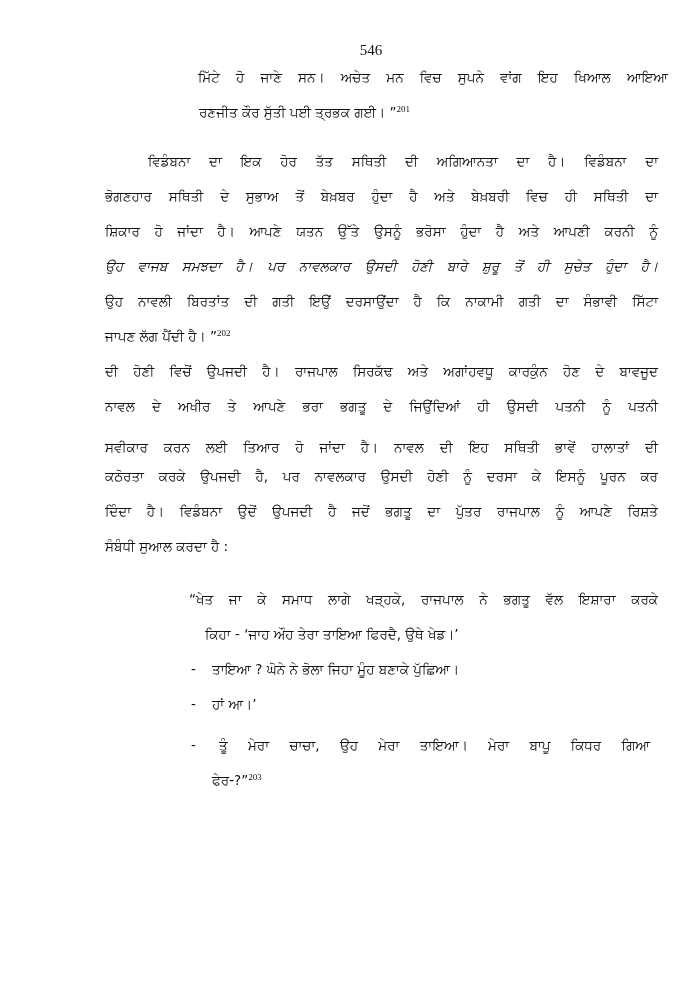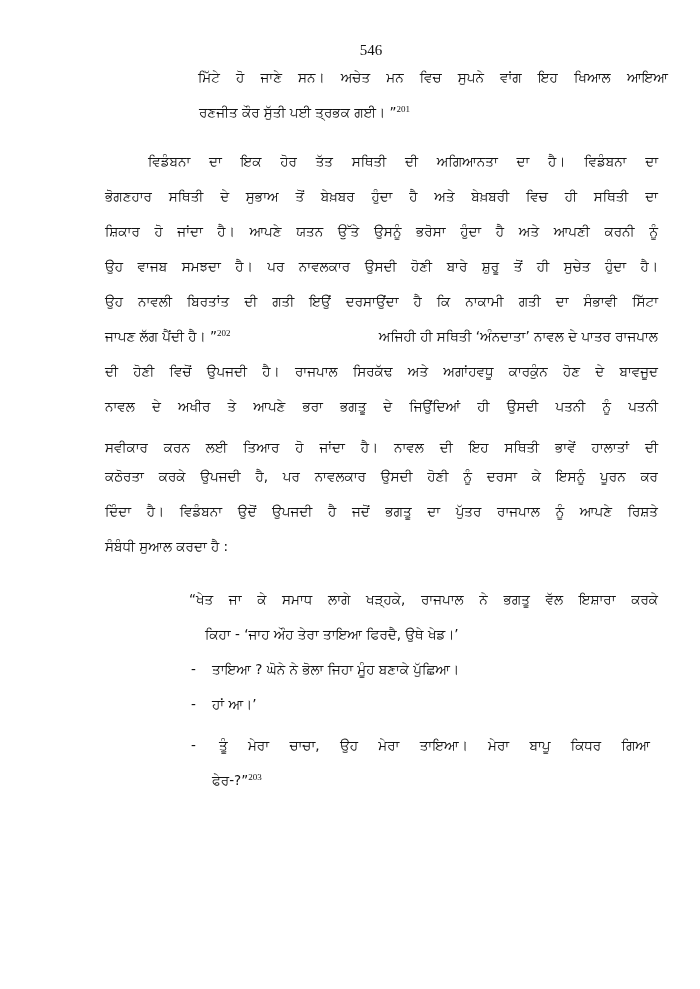--- a/index.html
+++ b/index.html
@@ -20,26 +20,25 @@
 
   <div>
     <div class="line just" style="top:67px; left:188px; width:470px;margin-left:10px;">ਮਿੱਟੇ ਹੋ ਜਾਣੇ ਸਨ। ਅਚੇਤ ਮਨ ਵਿਚ ਸੁਪਨੇ ਵਾਂਗ ਇਹ ਖਿਆਲ ਆਇਆ</div>
     <div class="line" style="top:102px; left:188px;margin-left:11px;"><span>ਰਣਜੀਤ ਕੌਰ ਸੁੱਤੀ ਪਈ ਤ੍ਰਭਕ ਗਈ। ”</span><sup>201</sup></div>
   </div>
 
   <div>
     <div class="line just" style="top:151px; left:148px; width:510px;">ਵਿਡੰਬਨਾ ਦਾ ਇਕ ਹੋਰ ਤੱਤ ਸਥਿਤੀ ਦੀ ਅਗਿਆਨਤਾ ਦਾ ਹੈ। ਵਿਡੰਬਨਾ ਦਾ</div>
     <div class="line just" style="top:186px; left:105px; width:553px;">ਭੋਗਣਹਾਰ ਸਥਿਤੀ ਦੇ ਸੁਭਾਅ ਤੋਂ ਬੇਖ਼ਬਰ ਹੁੰਦਾ ਹੈ ਅਤੇ ਬੇਖ਼ਬਰੀ ਵਿਚ ਹੀ ਸਥਿਤੀ ਦਾ</div>
     <div class="line just" style="top:221px; left:105px; width:553px;">ਸ਼ਿਕਾਰ ਹੋ ਜਾਂਦਾ ਹੈ। ਆਪਣੇ ਯਤਨ ਉੱਤੇ ਉਸਨੂੰ ਭਰੋਸਾ ਹੁੰਦਾ ਹੈ ਅਤੇ ਆਪਣੀ ਕਰਨੀ ਨੂੰ</div>
-    <div class="line just" style="top:256px; left:105px; width:553px;">ਉਹ ਵਾਜਬ ਸਮਝਦਾ ਹੈ। ਪਰ ਨਾਵਲਕਾਰ ਉਸਦੀ ਹੋਣੀ ਬਾਰੇ ਸ਼ੁਰੂ ਤੋਂ ਹੀ ਸੁਚੇਤ ਹੁੰਦਾ ਹੈ।</div>
+    <div class="line just" style="top:256px; left:105px; width:553px;font-style:italic;">ਉਹ ਵਾਜਬ ਸਮਝਦਾ ਹੈ। ਪਰ ਨਾਵਲਕਾਰ ਉਸਦੀ ਹੋਣੀ ਬਾਰੇ ਸ਼ੁਰੂ ਤੋਂ ਹੀ ਸੁਚੇਤ ਹੁੰਦਾ ਹੈ।</div>
     <div class="line just" style="top:291px; left:105px; width:553px;">ਉਹ ਨਾਵਲੀ ਬਿਰਤਾਂਤ ਦੀ ਗਤੀ ਇਉਂ ਦਰਸਾਉਂਦਾ ਹੈ ਕਿ ਨਾਕਾਮੀ ਗਤੀ ਦਾ ਸੰਭਾਵੀ ਸਿੱਟਾ</div>
 
     <div class="line" style="top:326px; left:105px; width:553px; display:flex; justify-content:space-between;gap:20px;">
       <span><span>ਜਾਪਣ ਲੱਗ ਪੈਂਦੀ ਹੈ। ”</span><sup>202</sup></span>
-      <span> ਅਜਿਹੀ ਹੀ ਸਥਿਤੀ ‘ਅੰਨਦਾਤਾ’ ਨਾਵਲ ਦੇ ਪਾਤਰ ਰਾਜਪਾਲ</span>
     </div>
     <div class="line just" style="top:361px; left:105px; width:553px;">ਦੀ ਹੋਣੀ ਵਿਚੋਂ ਉਪਜਦੀ ਹੈ। ਰਾਜਪਾਲ ਸਿਰਕੱਢ ਅਤੇ ਅਗਾਂਹਵਧੂ ਕਾਰਕੁੰਨ ਹੋਣ ਦੇ ਬਾਵਜੂਦ</div>
     <div class="line just" style="top:396px; left:105px; width:553px;">ਨਾਵਲ ਦੇ ਅਖੀਰ ਤੇ ਆਪਣੇ ਭਰਾ ਭਗਤੂ ਦੇ ਜਿਉਂਦਿਆਂ ਹੀ ਉਸਦੀ ਪਤਨੀ ਨੂੰ ਪਤਨੀ</div>
     <div class="line just" style="top:437px; left:105px; width:553px;">ਸਵੀਕਾਰ ਕਰਨ ਲਈ ਤਿਆਰ ਹੋ ਜਾਂਦਾ ਹੈ। ਨਾਵਲ ਦੀ ਇਹ ਸਥਿਤੀ ਭਾਵੇਂ ਹਾਲਾਤਾਂ ਦੀ</div>
     <div class="line just" style="top:466px; left:105px; width:553px;">ਕਠੋਰਤਾ ਕਰਕੇ ਉਪਜਦੀ ਹੈ, ਪਰ ਨਾਵਲਕਾਰ ਉਸਦੀ ਹੋਣੀ ਨੂੰ ਦਰਸਾ ਕੇ ਇਸਨੂੰ ਪੂਰਨ ਕਰ</div>
     <div class="line just" style="top:501px; left:105px; width:553px;">ਦਿੰਦਾ ਹੈ। ਵਿਡੰਬਨਾ ਉਦੋਂ ਉਪਜਦੀ ਹੈ ਜਦੋਂ ਭਗਤੂ ਦਾ ਪੁੱਤਰ ਰਾਜਪਾਲ ਨੂੰ ਆਪਣੇ ਰਿਸ਼ਤੇ</div>
     <div class="line" style="top:536px; left:105px;">ਸੰਬੰਧੀ ਸੁਆਲ ਕਰਦਾ ਹੈ :</div>
   </div>
 
   <div>

